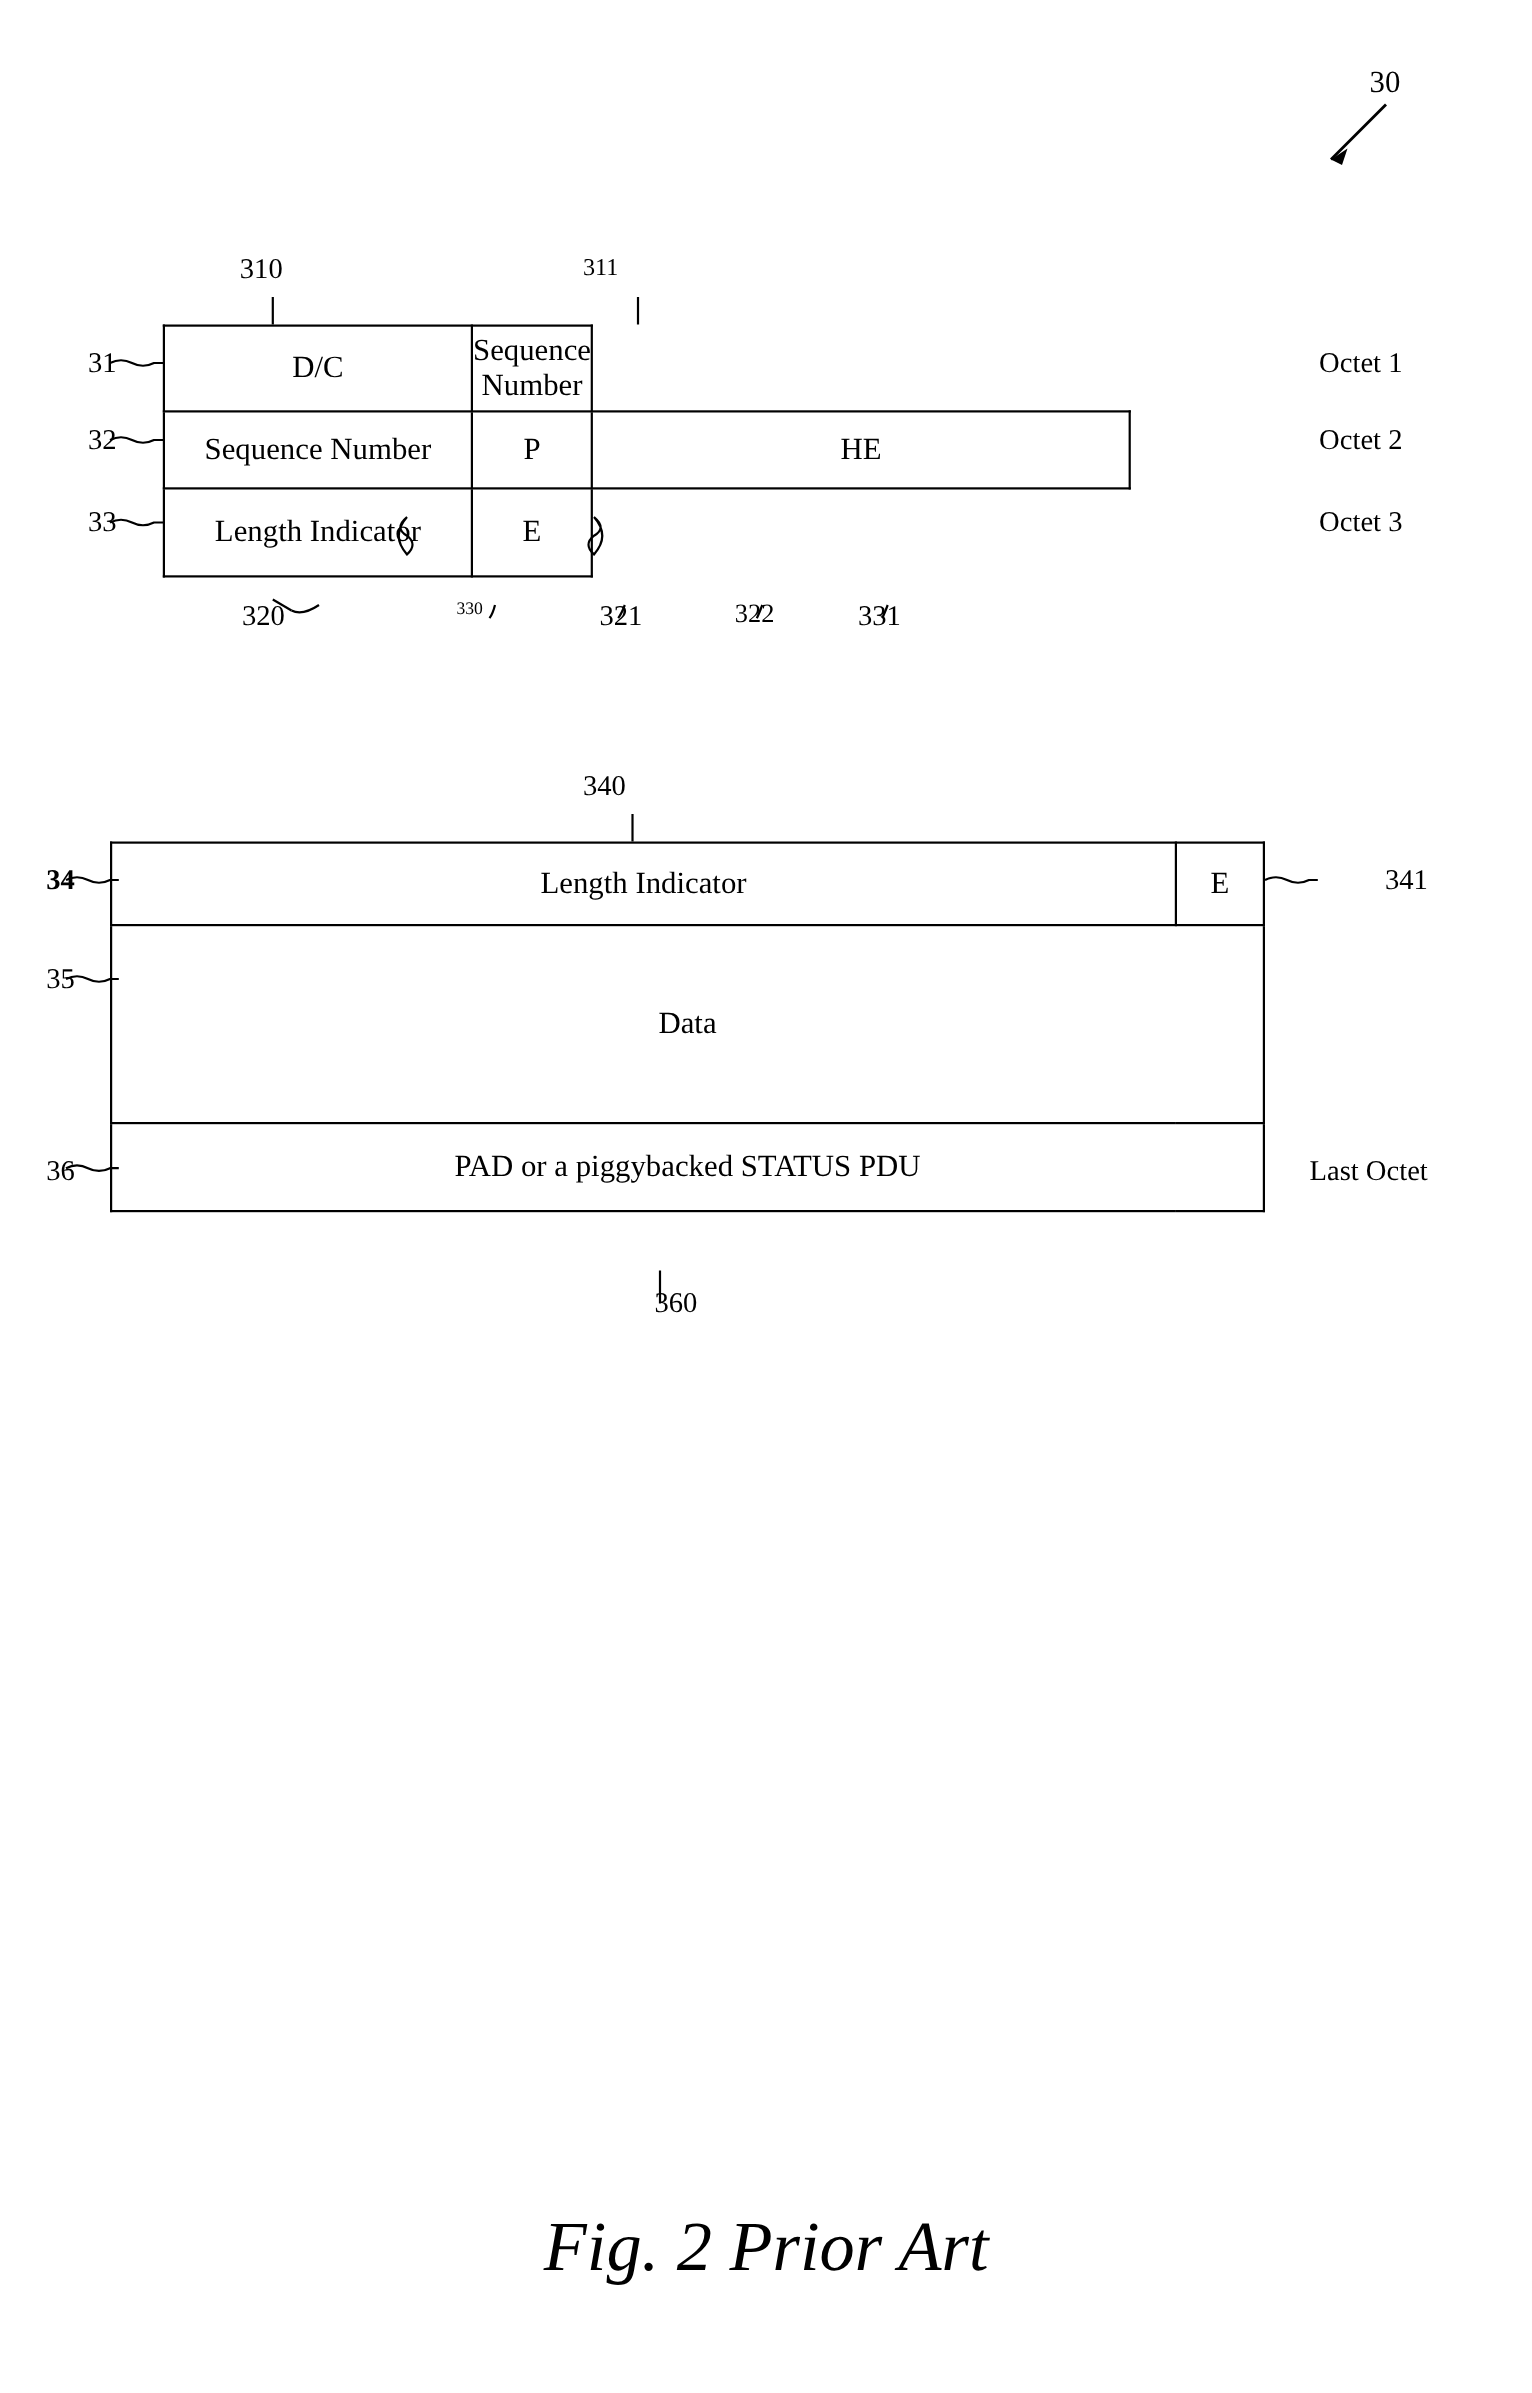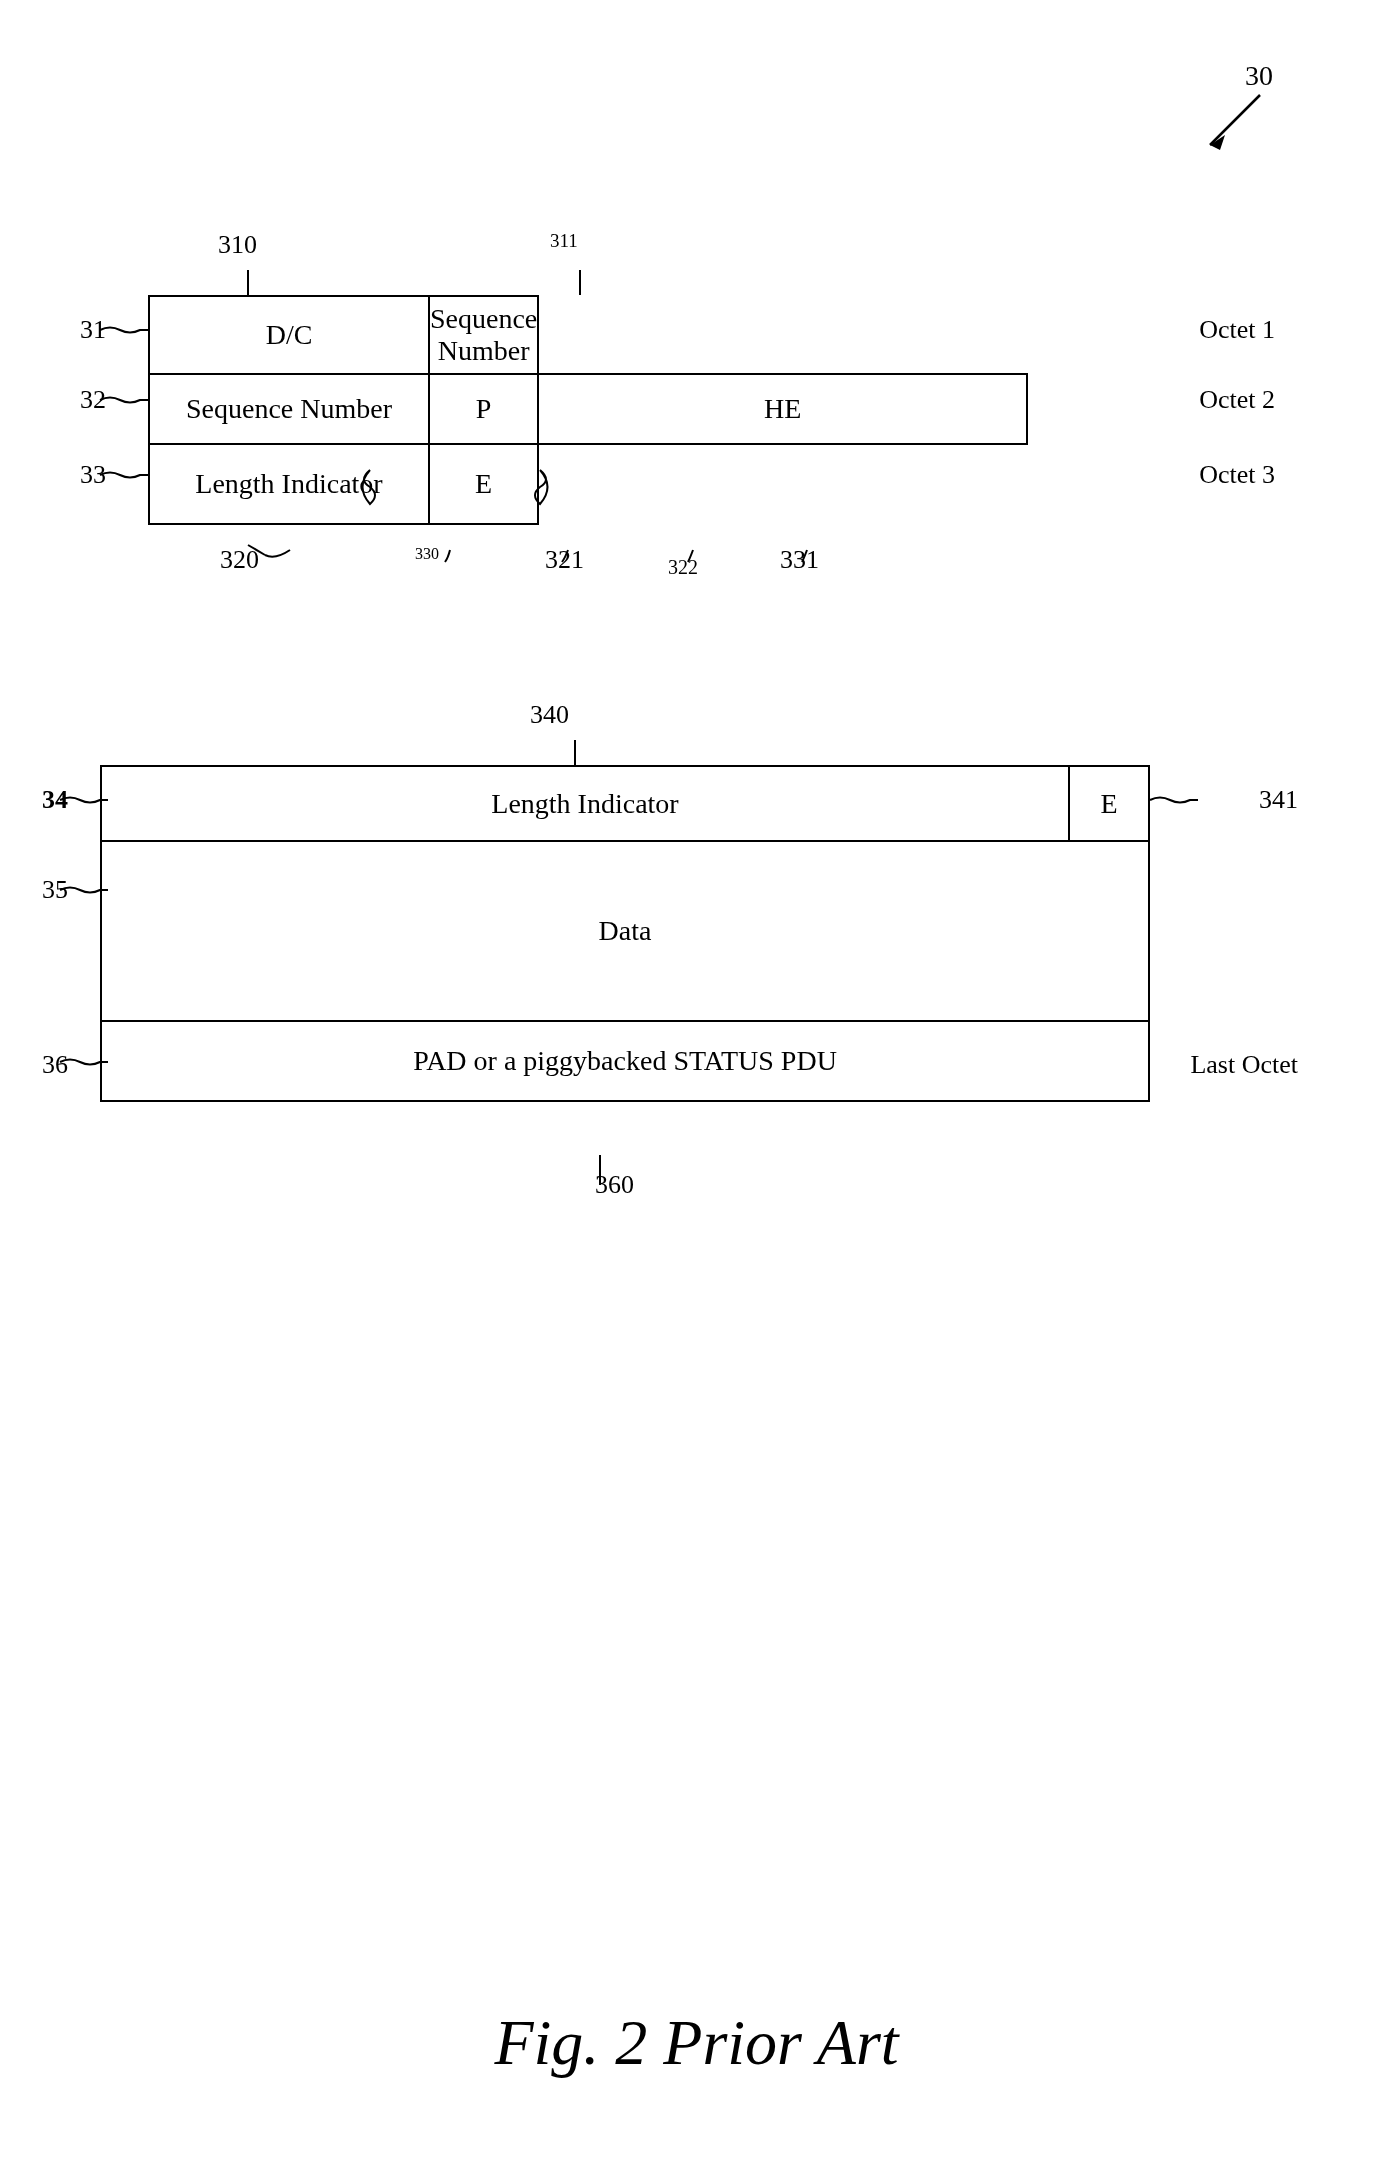--- a/index.html
+++ b/index.html
@@ -31,22 +31,21 @@
     .ref-310 {
       position: absolute;
       top: 230px;
       left: 218px;
       font-size: 26px;
     }
     .ref-311 {
       position: absolute;
       top: 230px;
       left: 530px;
-      font-size: 19px;
-      margin-left: 20px;
+      font-size: 22px;
     }
 
     
     .top-table {
       position: absolute;
       top: 295px;
       left: 148px;
       width: 880px;
       border-collapse: collapse;
     }
@@ -77,21 +76,21 @@
       font-size: 26px;
     }
     .octet1 { top: 315px; right: 118px; }
     .octet2 { top: 385px; right: 118px; }
     .octet3 { top: 460px; right: 118px; }
 
     
     .ref-320 { position: absolute; top: 545px; left: 220px; font-size: 26px; }
     .ref-330 { position: absolute; top: 545px; left: 415px; font-size: 16px; }
     .ref-321 { position: absolute; top: 545px; left: 545px; font-size: 26px; }
-    .ref-322 { position: absolute; top: 545px; left: 668px; font-size: 20px; margin-top: 11px; }
+    .ref-322 { position: absolute; top: 545px; left: 668px; font-size: 24px; }
     .ref-331 { position: absolute; top: 545px; left: 780px; font-size: 26px; }
 
     
     .ref-340 { position: absolute; top: 700px; left: 530px; font-size: 26px; }
 
     .bottom-table {
       position: absolute;
       top: 765px;
       left: 100px;
       width: 1050px;

